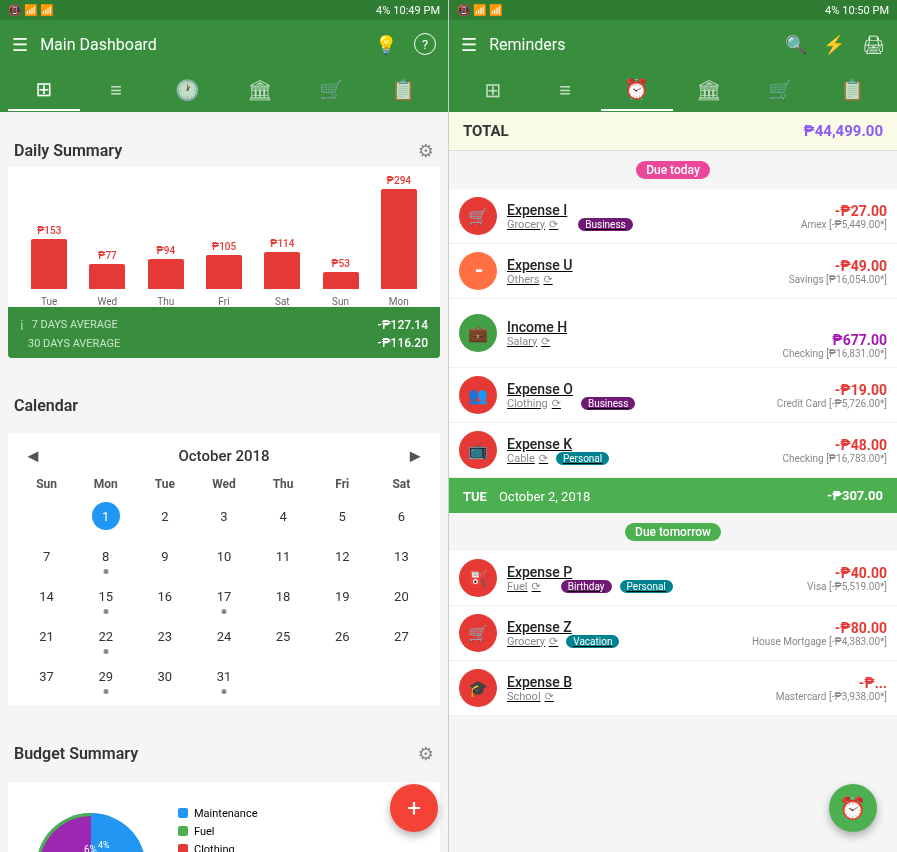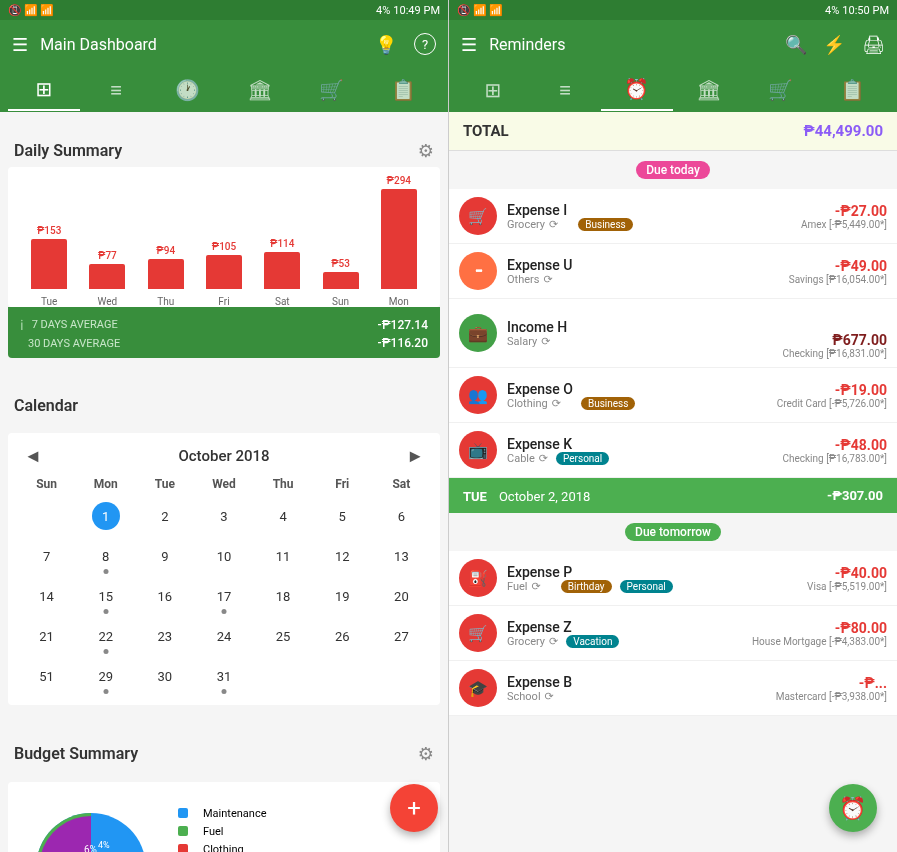--- a/index.html
+++ b/index.html
@@ -58,21 +58,21 @@
     .cal-grid th { font-size: 12px; color: #555; text-align: center; padding: 4px 0; }
     .cal-grid td { font-size: 13px; color: #333; text-align: center; padding: 5px 2px; position: relative; }
     .cal-day-circle { display: inline-flex; align-items: center; justify-content: center; width: 28px; height: 28px; border-radius: 50%; }
     .cal-day-circle.today { background: #2196f3; color: white; }
     .cal-dot { width: 5px; height: 5px; border-radius: 50%; background: #888; position: absolute; bottom: 1px; left: 50%; transform: translateX(-50%); }
 
     
     .budget-section { margin: 12px 8px 0; background: white; border-radius: 4px; padding: 8px; }
     .pie-area { display: flex; align-items: center; gap: 12px; padding: 8px 0; }
     .legend { display: flex; flex-direction: column; gap: 5px; font-size: 11px; }
-    .legend-item { display: flex; align-items: center; gap: 15px; }
+    .legend-item { display: flex; align-items: center; gap: 6px; }
     .legend-dot { width: 10px; height: 10px; border-radius: 2px; }
 
     
     .fab { position: absolute; bottom: 20px; left: 390px; width: 48px; height: 48px; border-radius: 50%; background: #f44336; color: white; display: flex; align-items: center; justify-content: center; font-size: 24px; cursor: pointer; box-shadow: 0 4px 8px rgba(0,0,0,0.3); z-index: 10; }
 
     
     .total-bar { background: #f9fbe7; padding: 10px 14px; display: flex; justify-content: space-between; align-items: center; border-bottom: 1px solid #ddd; }
     .total-label { font-size: 15px; font-weight: 700; color: #333; }
     .total-value { font-size: 15px; font-weight: 700; color: #8b5cf6; }
 
@@ -84,29 +84,29 @@
     .due-badge { display: inline-block; padding: 2px 10px; border-radius: 12px; font-size: 12px; font-weight: 500; color: white; margin: 6px auto; text-align: center; }
     .due-today { background: #ec4899; }
     .due-tomorrow { background: #4caf50; }
     .due-badge-row { text-align: center; padding: 4px 0; }
 
     .expense-item { display: flex; align-items: center; padding: 8px 10px; border-bottom: 1px solid #f0f0f0; background: white; }
     .expense-icon-circle { width: 38px; height: 38px; border-radius: 50%; display: flex; align-items: center; justify-content: center; font-size: 16px; color: white; flex-shrink: 0; margin-right: 10px; }
     .expense-icon-red { background: #e53935; }
     .expense-icon-orange { background: #ff7043; }
     .expense-icon-green { background: #43a047; }
-    .expense-details { flex: 1; }
+    .expense-details { flex: 1; text-decoration: underline; }
     .expense-name { font-size: 14px; font-weight: 500; color: #222; }
     .expense-sub { font-size: 11px; color: #888; display: flex; align-items: center; gap: 4px; }
     .tag { display: inline-block; padding: 1px 7px; border-radius: 10px; font-size: 10px; color: white; margin-left: 4px; }
-    .tag-blue { background: #a16207; margin-left: 16px; }
+    .tag-blue { background: #701a75; margin-left: 16px; }
     .tag-teal { background: #00838f; }
     .expense-right { text-align: right; }
     .expense-amount { font-size: 14px; font-weight: 700; color: #e53935; }
-    .expense-amount-green { color: #7f1d1d; margin-top: 25px; }
+    .expense-amount-green { color: #a21caf; margin-top: 25px; }
     .expense-account { font-size: 10px; color: #888; }
 
     .fab-right { position: absolute; bottom: 20px; right: 20px; width: 48px; height: 48px; border-radius: 50%; background: #4caf50; color: white; display: flex; align-items: center; justify-content: center; font-size: 22px; cursor: pointer; box-shadow: 0 4px 8px rgba(0,0,0,0.3); z-index: 10; }
 
     .panel-relative { position: relative; flex: 1; display: flex; flex-direction: column; overflow: hidden; }
     .right-scroll { flex: 1; overflow-y: auto; }
 
     
     .content::-webkit-scrollbar, .right-scroll::-webkit-scrollbar { width: 3px; }
     .content::-webkit-scrollbar-thumb, .right-scroll::-webkit-scrollbar-thumb { background: #ccc; }
@@ -267,21 +267,21 @@
             <tr>
               <td><span class="cal-day-circle">21</span></td>
               <td><span class="cal-day-circle">22</span><span class="cal-dot"></span></td>
               <td><span class="cal-day-circle">23</span></td>
               <td><span class="cal-day-circle">24</span></td>
               <td><span class="cal-day-circle">25</span></td>
               <td><span class="cal-day-circle">26</span></td>
               <td><span class="cal-day-circle">27</span></td>
             </tr>
             <tr>
-              <td><span class="cal-day-circle">51</span></td>
+              <td><span class="cal-day-circle">37</span></td>
               <td><span class="cal-day-circle">29</span><span class="cal-dot"></span></td>
               <td><span class="cal-day-circle">30</span></td>
               <td><span class="cal-day-circle">31</span><span class="cal-dot"></span></td>
               <td></td>
               <td></td>
               <td></td>
             </tr>
           </tbody>
       </table>
     </div>

